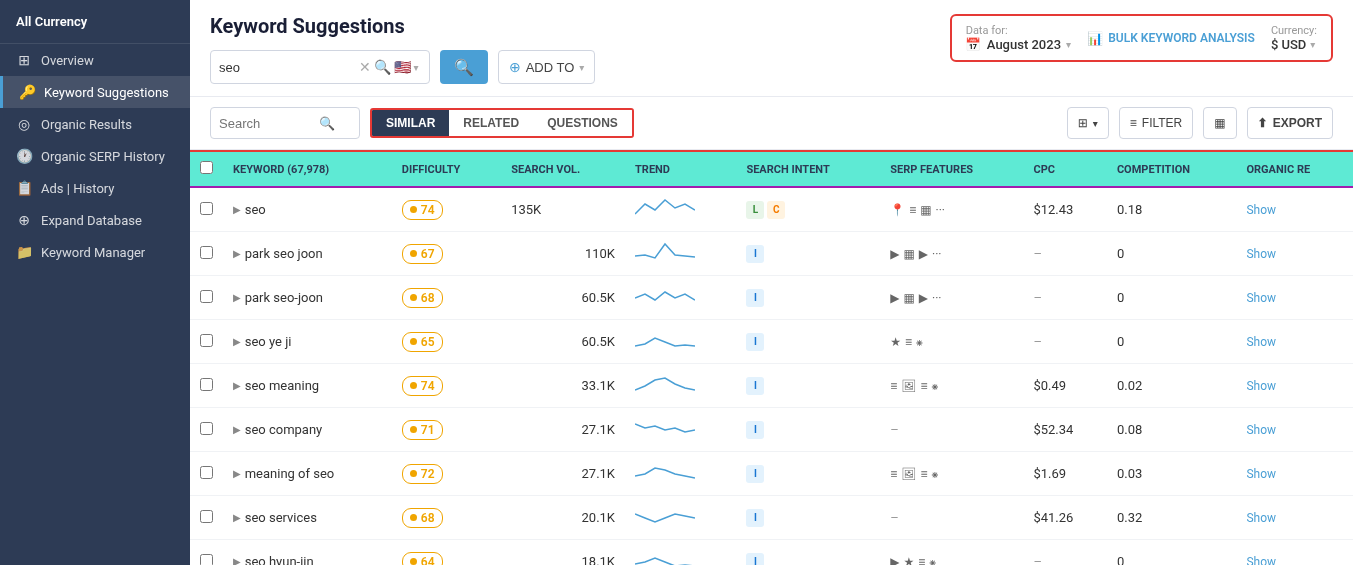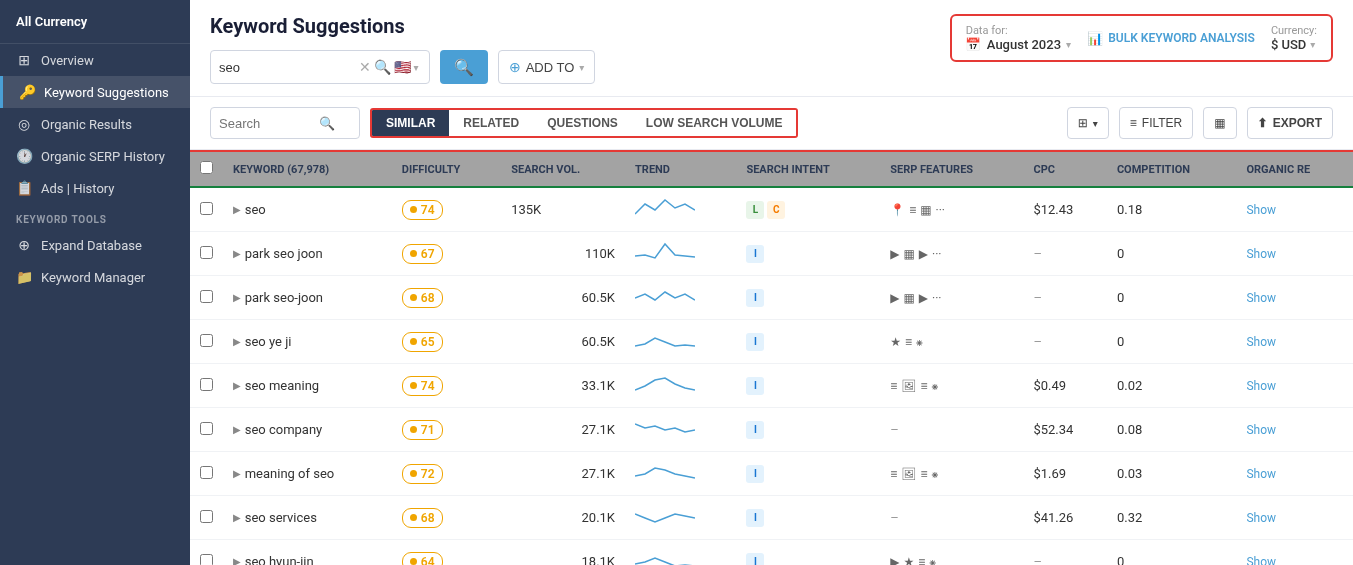--- a/index.html
+++ b/index.html
@@ -43,21 +43,21 @@
     .tab-group { display: flex; border: 2px solid #e53935; border-radius: 3px; overflow: hidden; }
     .tab-btn { padding: 6px 14px; font-size: 12px; font-weight: 600; border: none; cursor: pointer; background: #fff; color: #555; }
     .tab-btn.active { background: #2d3b55; color: #fff; }
     .spacer { flex: 1; }
     .tool-btn { display: flex; align-items: center; gap: 5px; border: 1px solid #d0d5e0; border-radius: 4px; padding: 5px 10px; height: 32px; cursor: pointer; background: #fff; font-size: 12px; color: #444; }
     .export-btn { display: flex; align-items: center; gap: 5px; border: 1px solid #d0d5e0; border-radius: 4px; padding: 5px 10px; height: 32px; cursor: pointer; background: #fff; font-size: 12px; color: #444; font-weight: 600; }
 
     
     .table-wrap { flex: 1; overflow-y: auto; background: #fff; }
     table { width: 100%; border-collapse: collapse; }
-    thead tr { background: #a3a3a3; border-bottom: 2px solid #15803d; border-top: 2px solid #e53935; }
+    thead tr { background: #5eead4; border-bottom: 2px solid #a21caf; border-top: 2px solid #e53935; }
     thead th { padding: 9px 10px; font-size: 11px; font-weight: 700; color: #2d3b55; text-align: left; white-space: nowrap; cursor: pointer; border-bottom: 1px solid #e8eaf0; }
     tbody tr { border-bottom: 1px solid #f0f2f5; }
     tbody td { padding: 8px 10px; font-size: 13px; color: #333; white-space: nowrap; vertical-align: middle; }
     .checkbox-cell { width: 30px; }
     .expand-btn { background: none; border: none; cursor: pointer; color: #888; font-size: 10px; margin-right: 4px; }
     .diff-badge { display: inline-flex; align-items: center; gap: 4px; border: 1px solid #f0a500; border-radius: 9px; padding: 2px 7px; font-size: 12px; font-weight: 600; color: #f0a500; }
     .diff-badge.orange { border-color: #f0a500; color: #f0a500; }
     .diff-dot { width: 7px; height: 7px; border-radius: 50%; background: #f0a500; display: inline-block; }
     .trend-svg { width: 60px; height: 24px; }
     .intent-badge { display: inline-flex; align-items: center; justify-content: center; border-radius: 3px; width: 18px; height: 18px; font-size: 10px; font-weight: 700; }
@@ -93,21 +93,20 @@
       <span>Organic Results</span>
     </div>
       <div class="sidebar-item">
       <span class="icon">🕐</span>
       <span>Organic SERP History</span>
     </div>
       <div class="sidebar-item">
       <span class="icon">📋</span>
       <span>Ads | History</span>
     </div>
-      <div class="sidebar-section-title">KEYWORD TOOLS</div>
       <div class="sidebar-item">
       <span class="icon">⊕</span>
       <span>Expand Database</span>
     </div>
       <div class="sidebar-item">
       <span class="icon">📁</span>
       <span>Keyword Manager</span>
     </div>
     </div>
 </nav>
@@ -160,21 +159,20 @@
   <div class="toolbar-row">
     <div class="filter-search-wrap">
       <input type="text" placeholder="Search" style="">
       <span style="color:#aaa; font-size:13px;">🔍</span>
     </div>
 
     <div class="tab-group" id="tab-group">
         <button class="tab-btn active">SIMILAR</button>
         <button class="tab-btn">RELATED</button>
         <button class="tab-btn">QUESTIONS</button>
-        <button class="tab-btn">LOW SEARCH VOLUME</button>
       </div>
 
     <div class="spacer"></div>
 
     <button class="tool-btn">
       <span>⊞</span>
       <span style="font-size:10px;">▾</span>
     </button>
     <button class="tool-btn">
       <span>≡</span>

